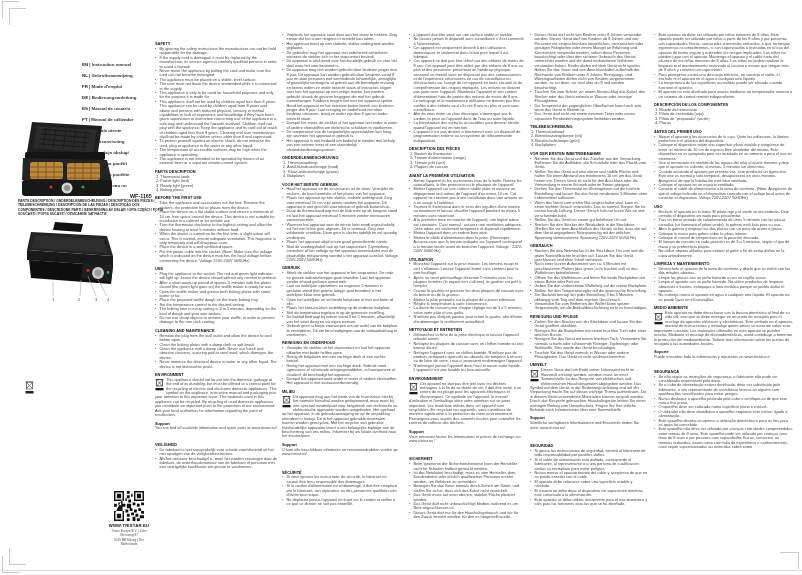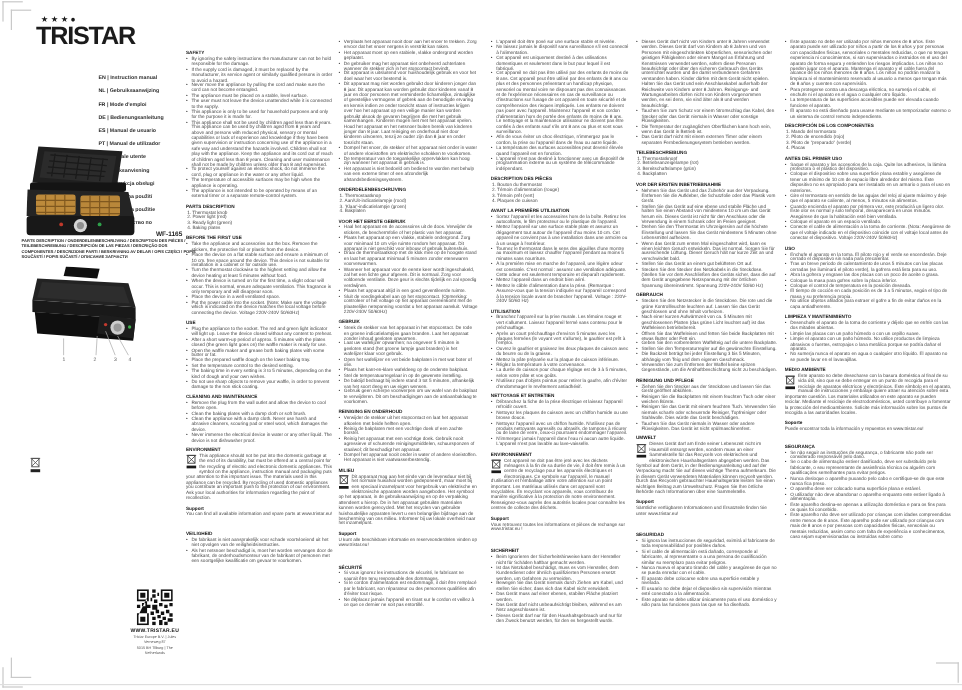--- a/index.html
+++ b/index.html
@@ -56,24 +56,20 @@
 
 <div class="page">
 
   <div class="crop tl1"></div>
   <div class="crop tl2"></div>
   <div class="crop bl1"></div>
   <div class="crop bl2"></div>
   <div class="crop br1"></div>
   <div class="foldline"></div>
 
-  <div class="logo">
-    <div class="logo-stars">★★★●</div>
-    <div class="logo-text">TRISTAR</div>
-  </div>
 
   <div class="langs">
       <div class="lang-row"><span class="lang-code">EN</span><span class="lang-name"> | Instruction manual</span></div>
       <div class="lang-row"><span class="lang-code">NL</span><span class="lang-name"> | Gebruiksaanwijzing</span></div>
       <div class="lang-row"><span class="lang-code">FR</span><span class="lang-name"> | Mode d'emploi</span></div>
       <div class="lang-row"><span class="lang-code">DE</span><span class="lang-name"> | Bedienungsanleitung</span></div>
       <div class="lang-row"><span class="lang-code">ES</span><span class="lang-name"> | Manual de usuario</span></div>
       <div class="lang-row"><span class="lang-code">PT</span><span class="lang-name"> | Manual de utilizador</span></div>
       <div class="lang-row"><span class="lang-code">IT</span><span class="lang-name"> | Manuale utente</span></div>
       <div class="lang-row"><span class="lang-code">SV</span><span class="lang-name"> | Bruksanvisning</span></div>

